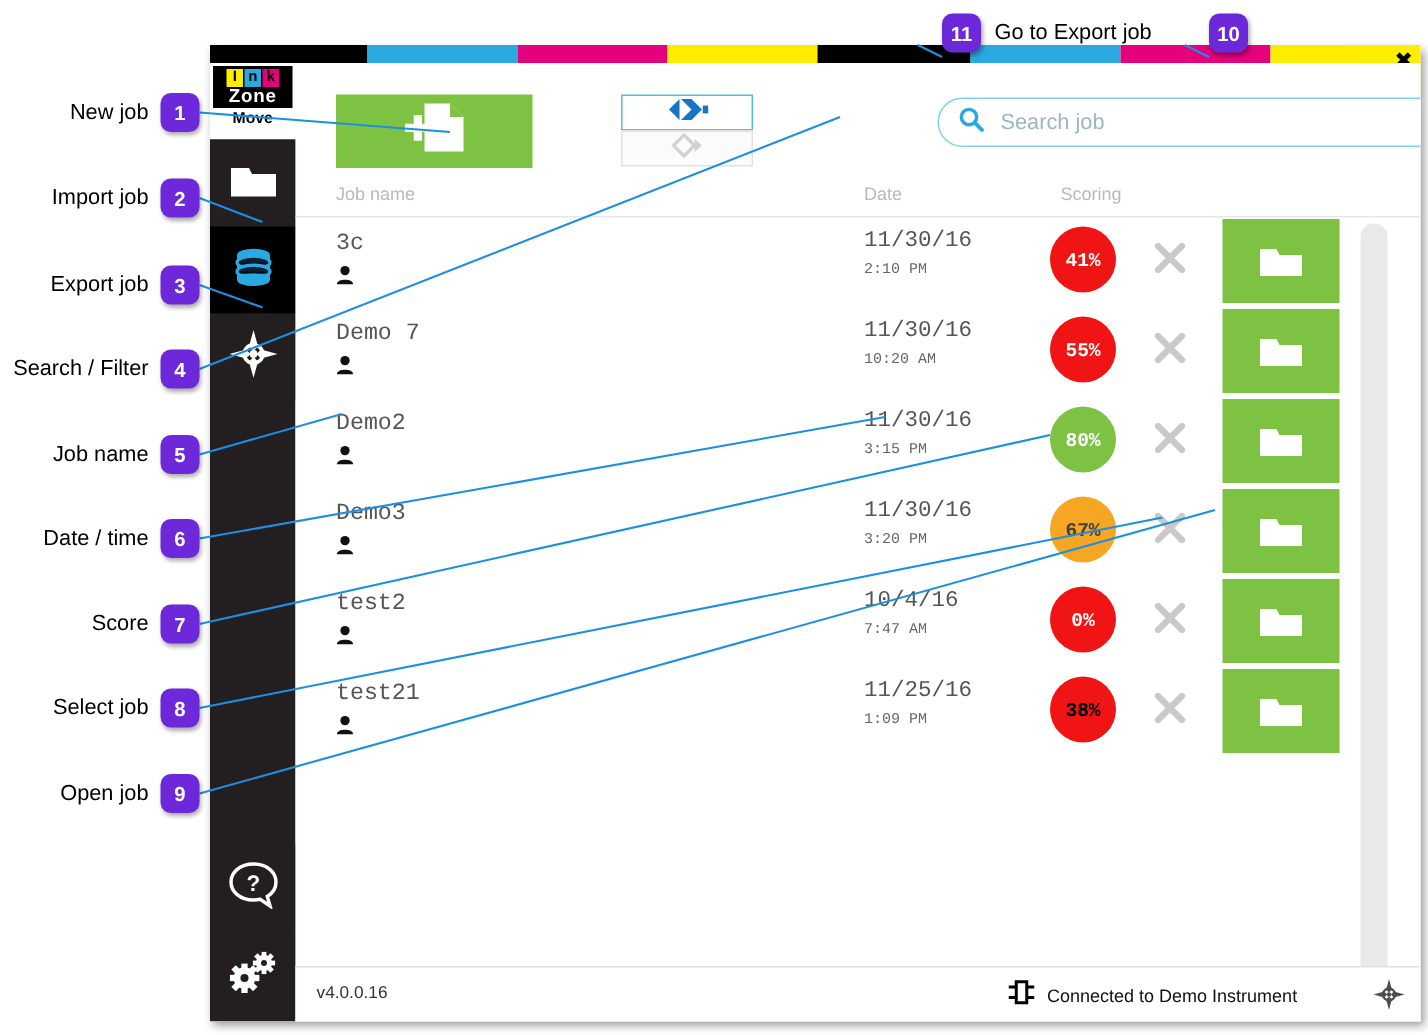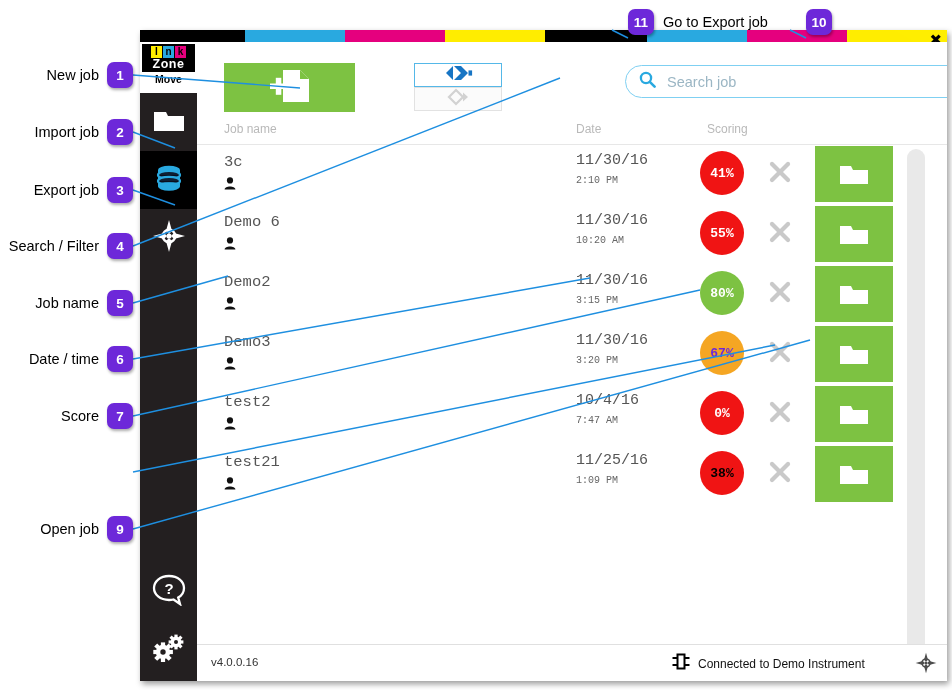--- a/index.html
+++ b/index.html
@@ -577,21 +577,21 @@
               <line x1="21" y1="5" x2="5" y2="21" stroke="#c9c9c9" stroke-width="4.2" stroke-linecap="round"></line>
             </svg></div>
           <div class="job-open">
             <svg width="30" height="24" viewBox="0 0 30 24">
               <path d="M1 4 L1 22 L29 22 L29 8 L14 8 L12 4 Z" fill="#ffffff"></path>
               <path d="M1 4 L1 8 L12 8 L11 5 Z" fill="#ffffff"></path>
             </svg>
           </div>
         </div>
         <div class="job-row">
-          <div class="job-name">Demo 6</div>
+          <div class="job-name">Demo 7</div>
           <div class="job-owner-icon"><svg width="12" height="13" viewBox="0 0 12 13">
               <circle cx="6" cy="3.4" r="3.1" fill="#111"></circle>
               <path d="M0.6 12.5 C0.6 8.6 11.4 8.6 11.4 12.5 Z" fill="#111"></path>
             </svg></div>
           <div class="job-date">11/30/16</div>
           <div class="job-time">10:20 AM</div>
           <div class="job-score" style="background: rgb(240, 20, 20); color: rgb(255, 255, 255);">55%</div>
           <div class="job-deselect"><svg width="26" height="26" viewBox="0 0 26 26">
               <line x1="5" y1="5" x2="21" y2="21" stroke="#c9c9c9" stroke-width="4.2" stroke-linecap="round"></line>
               <line x1="21" y1="5" x2="5" y2="21" stroke="#c9c9c9" stroke-width="4.2" stroke-linecap="round"></line>
@@ -624,21 +624,21 @@
           </div>
         </div>
         <div class="job-row">
           <div class="job-name">Demo3</div>
           <div class="job-owner-icon"><svg width="12" height="13" viewBox="0 0 12 13">
               <circle cx="6" cy="3.4" r="3.1" fill="#111"></circle>
               <path d="M0.6 12.5 C0.6 8.6 11.4 8.6 11.4 12.5 Z" fill="#111"></path>
             </svg></div>
           <div class="job-date">11/30/16</div>
           <div class="job-time">3:20 PM</div>
-          <div class="job-score" style="background: rgb(245, 166, 35); color: #6d28d9;">67%</div>
+          <div class="job-score" style="background: rgb(245, 166, 35); color: #404040;">67%</div>
           <div class="job-deselect"><svg width="26" height="26" viewBox="0 0 26 26">
               <line x1="5" y1="5" x2="21" y2="21" stroke="#c9c9c9" stroke-width="4.2" stroke-linecap="round"></line>
               <line x1="21" y1="5" x2="5" y2="21" stroke="#c9c9c9" stroke-width="4.2" stroke-linecap="round"></line>
             </svg></div>
           <div class="job-open">
             <svg width="30" height="24" viewBox="0 0 30 24">
               <path d="M1 4 L1 22 L29 22 L29 8 L14 8 L12 4 Z" fill="#ffffff"></path>
               <path d="M1 4 L1 8 L12 8 L11 5 Z" fill="#ffffff"></path>
             </svg>
           </div>
@@ -755,20 +755,24 @@
       <span class="badge">5</span>
     </div>
     <div class="callout" style="right: 819px; top: 345px; justify-content: space-between;">
       <span class="calloutLabel">Date / time</span>
       <span class="badge">6</span>
     </div>
     <div class="callout" style="right: 819px; top: 402px;">
       <span class="calloutLabel">Score</span>
       <span class="badge">7</span>
     </div>
+    <div class="callout" style="right: 819px; top: 458px;">
+      <span class="calloutLabel">Select job</span>
+      <span class="badge">8</span>
+    </div>
     <div class="callout" style="right: 819px; top: 515px;">
       <span class="calloutLabel">Open job</span>
       <span class="badge">9</span>
     </div>
     <div class="callout rightward" style="left: 628px; top: 8px;">
       <span class="badge">11</span>
       <span class="calloutLabel">Go to Export job</span>
     </div>
     <div class="callout rightward" style="left: 806px; top: 8px; gap: 39px;">
       <span class="badge">10</span>

